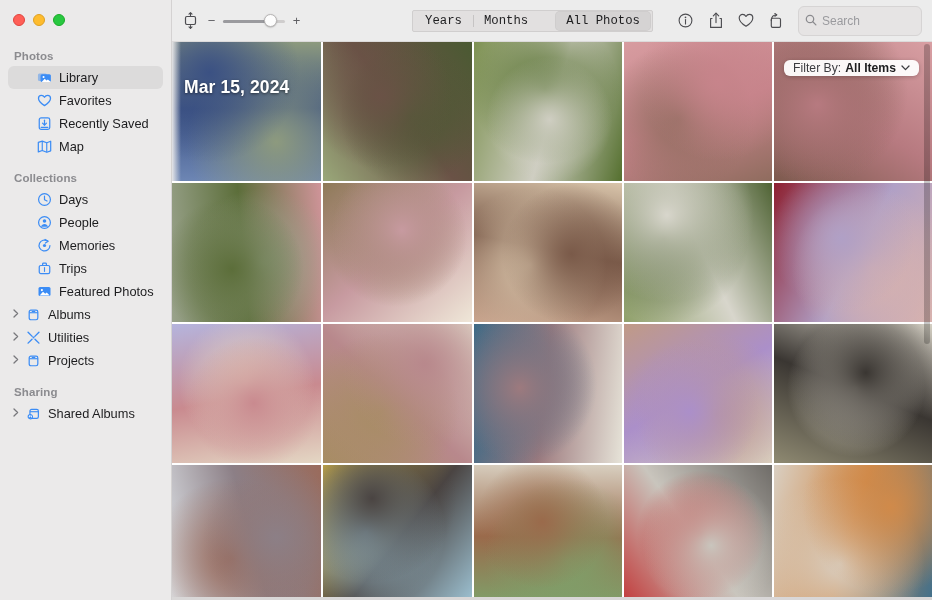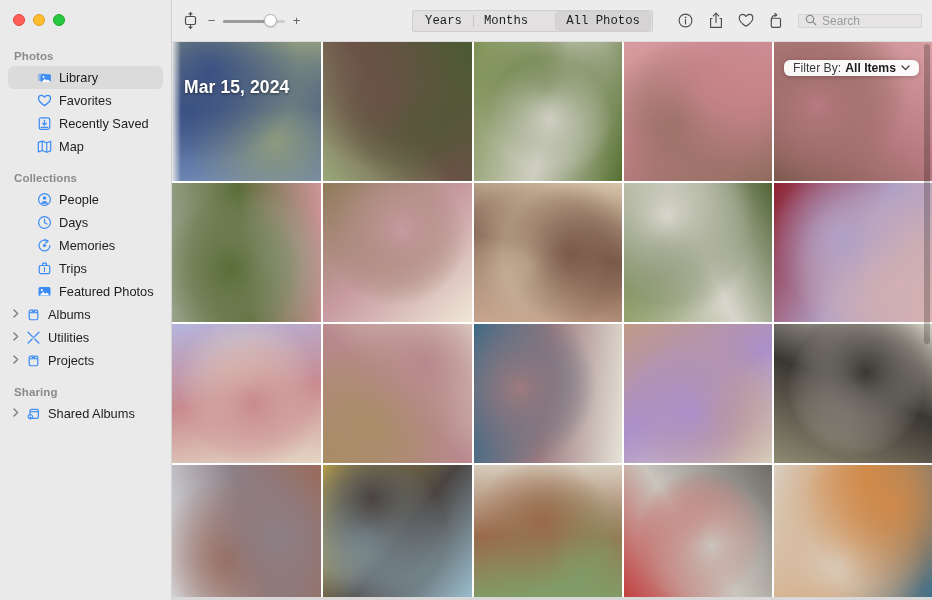--- a/index.html
+++ b/index.html
@@ -159,24 +159,24 @@
   }
   .seg.active::before, .seg.active + .seg::before { background: transparent; }
 
   .tb-icons {
     display: flex; align-items: center; gap: 13px;
     margin-left: 24px; margin-right: 14px;
   }
   .tbi { width: 17px; height: 19px; display:flex; align-items:center; justify-content:center; }
 
   .searchbox {
-    width: 124px; height: 14px;
+    width: 124px; height: 30px;
     background: #e6e4e4;
     border: .5px solid #d6d4d4;
-    border-radius: 0;
+    border-radius: 6px;
     display: flex; align-items: center;
     padding: 0 6px;
     gap: 5px;
   }
   .searchbox .ph { font-size: 12px; color: #9a9a9e; }
 
   
   .gridwrap {
     flex: 1 1 auto;
     position: relative;
@@ -300,34 +300,34 @@
               <path d="M5.6 2.3 L5.6 12.3 M10.4 4 L10.4 14.1" stroke="#3b8cf5" stroke-width="1.2"></path>
             </svg>
           </span>
           <span class="lbl">Map</span>
         </div>
         <div class="sb-header second">Collections</div>
         <div class="sb-item noarrow">
           <span class="ic">
             <svg class="sbi" width="15" height="15" viewBox="0 0 16 16">
               <circle cx="8" cy="8" r="6.3" fill="none" stroke="#3b8cf5" stroke-width="1.3"></circle>
+              <path d="M8 4.4 L8 8.2 L10.7 9.6" fill="none" stroke="#3b8cf5" stroke-width="1.3" stroke-linecap="round" stroke-linejoin="round"></path>
+            </svg>
+          </span>
+          <span class="lbl">Days</span>
+        </div>
+        <div class="sb-item noarrow">
+          <span class="ic">
+            <svg class="sbi" width="15" height="15" viewBox="0 0 16 16">
+              <circle cx="8" cy="8" r="6.3" fill="none" stroke="#3b8cf5" stroke-width="1.3"></circle>
               <circle cx="8" cy="6.3" r="1.9" fill="#3b8cf5"></circle>
               <path d="M4.3 12.6 C4.9 10.5 6.3 9.5 8 9.5 C9.7 9.5 11.1 10.5 11.7 12.6" fill="#3b8cf5"></path>
             </svg>
           </span>
           <span class="lbl">People</span>
-        </div>
-        <div class="sb-item noarrow">
-          <span class="ic">
-            <svg class="sbi" width="15" height="15" viewBox="0 0 16 16">
-              <circle cx="8" cy="8" r="6.3" fill="none" stroke="#3b8cf5" stroke-width="1.3"></circle>
-              <path d="M8 4.4 L8 8.2 L10.7 9.6" fill="none" stroke="#3b8cf5" stroke-width="1.3" stroke-linecap="round" stroke-linejoin="round"></path>
-            </svg>
-          </span>
-          <span class="lbl">Days</span>
         </div>
         <div class="sb-item noarrow">
           <span class="ic">
             <svg class="sbi" width="15" height="15" viewBox="0 0 16 16">
               <path d="M13.8 8 A5.8 5.8 0 1 1 11.4 3.3" fill="none" stroke="#3b8cf5" stroke-width="1.3" stroke-linecap="round"></path>
               <path d="M8.6 1.6 L11.9 3.4 L8.9 5.4" fill="none" stroke="#3b8cf5" stroke-width="1.3" stroke-linecap="round" stroke-linejoin="round"></path>
               <circle cx="8" cy="8" r="1.7" fill="#3b8cf5"></circle>
             </svg>
           </span>
           <span class="lbl">Memories</span>

